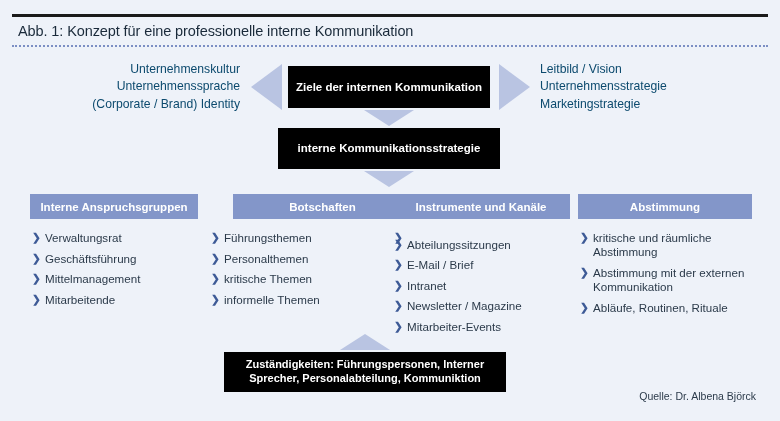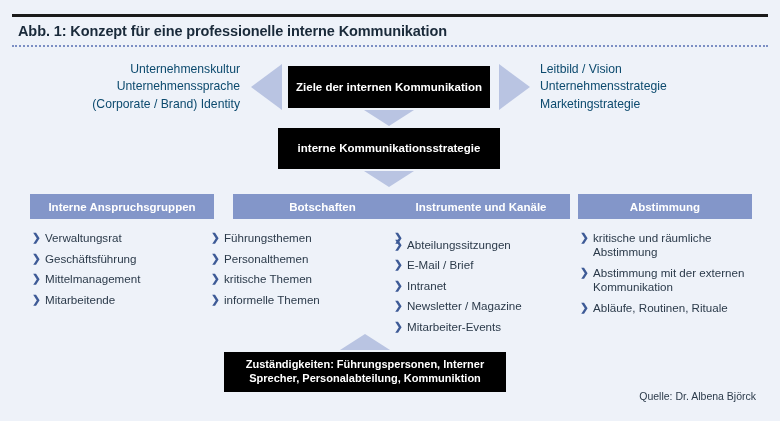--- a/index.html
+++ b/index.html
@@ -27,21 +27,21 @@
     background: #1a1a1a;
   }
   .fig-title {
     position: absolute;
     left: 18px;
     top: 18px;
     width: 740px;
     height: 26px;
     line-height: 26px;
     font-size: 14.5px;
-    font-weight: bold;
+    font-weight: normal;
     color: #1a2a3a;
     letter-spacing: -0.1px;
     white-space: nowrap;
   }
   .dotted-rule {
     position: absolute;
     left: 12px;
     top: 45px;
     width: 756px;
     height: 0;
@@ -128,21 +128,21 @@
     color: #ffffff;
     font-weight: bold;
     font-size: 11.5px;
     display: flex;
     align-items: center;
     justify-content: center;
     text-align: center;
     box-sizing: border-box;
     padding: 0 4px;
   }
-  #col-header-0 { left: 30px;  width: 184px; }
+  #col-header-0 { left: 30px;  width: 168px; }
   #col-header-1 { left: 209px; width: 179px; margin-left: 24px; }
   #col-header-2 { left: 392px; width: 178px; }
   #col-header-3 { left: 578px; width: 174px; }
   
   .col-list {
     position: absolute;
     top: 231px;
     font-size: 11.6px;
     color: #2b3a4a;
     line-height: 1.0;

